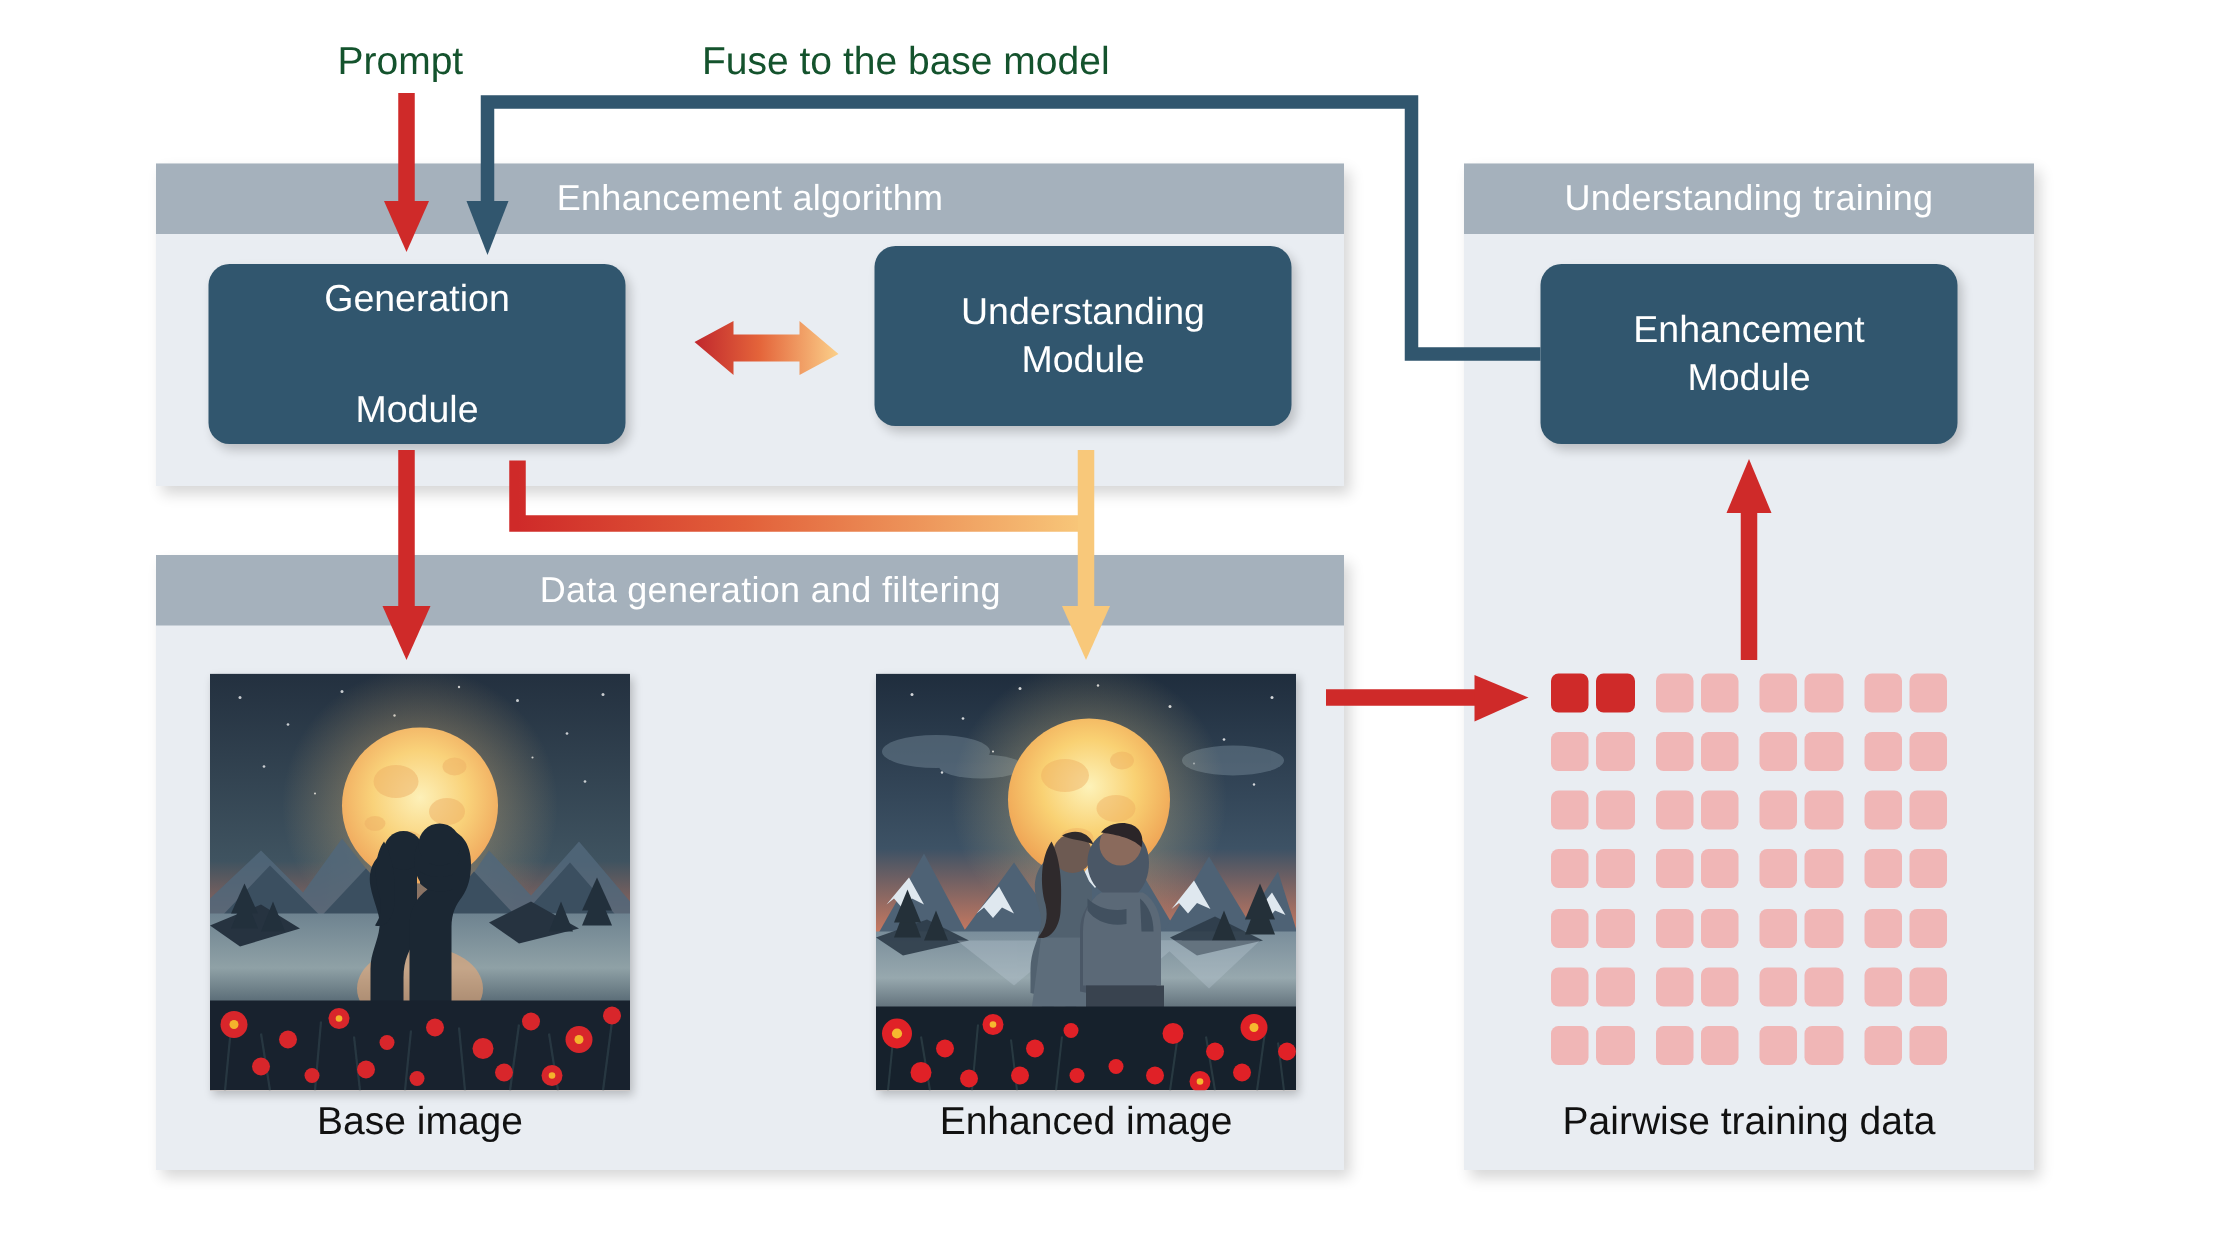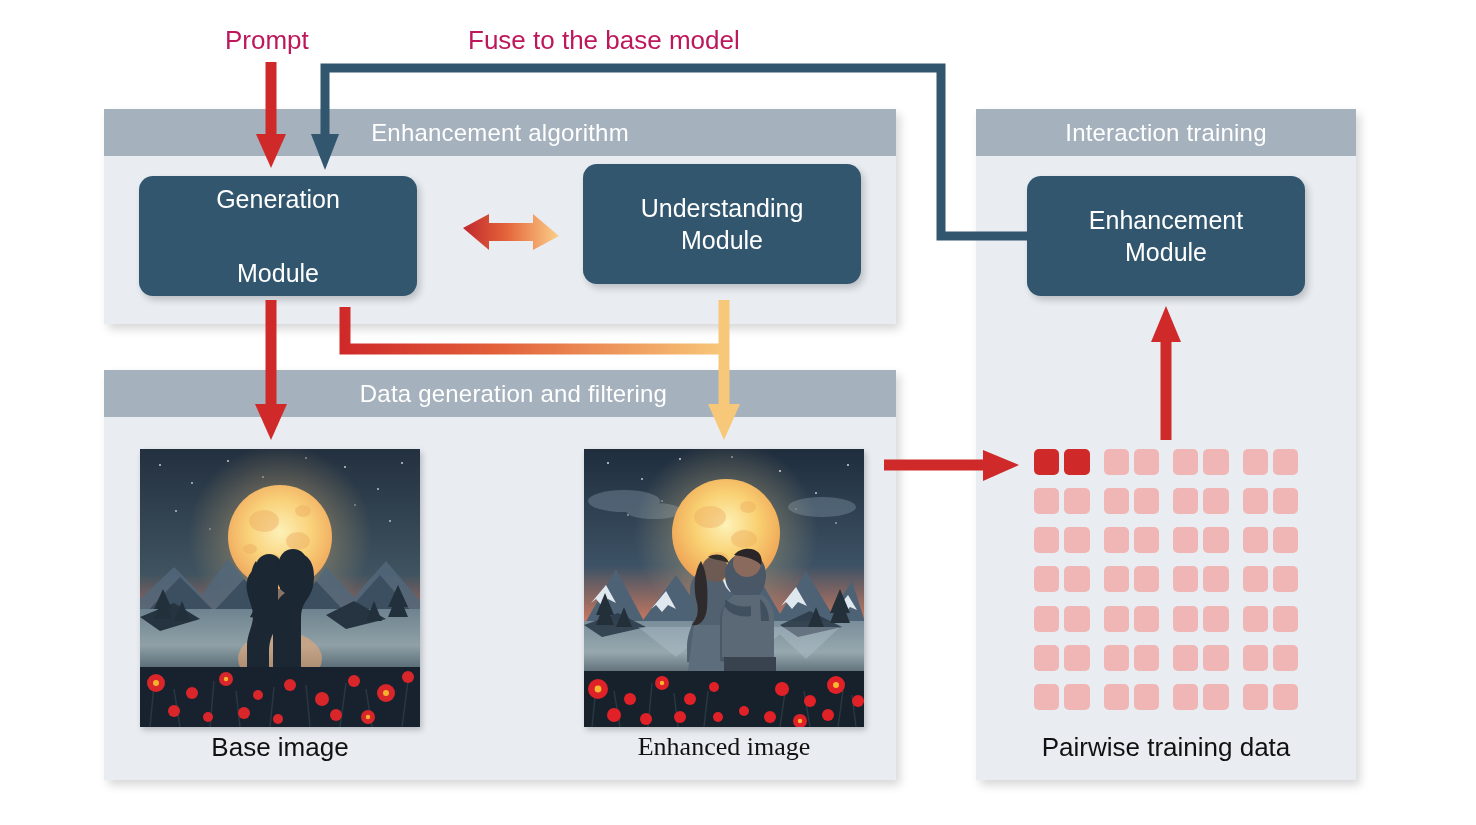--- a/index.html
+++ b/index.html
@@ -47,36 +47,36 @@
     box-shadow:3px 4px 7px rgba(0,0,0,.20);
     text-align:center;
   }
   #module-generation{left:139px;top:176px;width:278px;height:120px;gap:42px;}
   #module-understanding{left:583px;top:164px;width:278px;height:120px;}
   #module-enhancement{left:1027px;top:176px;width:278px;height:120px;}
 
   
   .free-label{
     position:absolute;
-    color:#be185d;
+    color:#14532d;
     font-size:26px;
     white-space:nowrap;
   }
   #label-prompt{left:225px;top:25px;}
   #label-fuse{left:468px;top:25px;}
 
   .caption{
     position:absolute;
     color:#111111;
     font-size:26px;
     text-align:center;
     white-space:nowrap;
   }
   #caption-base{left:140px;top:732px;width:280px;}
-  #caption-enhanced{left:584px;top:732px;width:280px;font-family:Liberation Serif, serif;}
+  #caption-enhanced{left:584px;top:732px;width:280px;}
   #caption-pairwise{left:976px;top:732px;width:380px;}
 
   
   .art-frame{
     position:absolute;
     width:280px;height:278px;
     overflow:hidden;
     box-shadow:2px 3px 6px rgba(0,0,0,.22);
   }
   #art-base{left:140px;top:449px;}
@@ -112,21 +112,21 @@
   </div>
 
   <div class="panel" id="panel-data">
     <div class="panel-header">
       <span>Data generation and filtering</span>
     </div>
   </div>
 
   <div class="panel" id="panel-diff">
     <div class="panel-header">
-      <span>Interaction training</span>
+      <span>Understanding training</span>
     </div>
   </div>
 
   <div class="art-frame" id="art-base">
     <svg viewBox="0 0 280 278" xmlns="http://www.w3.org/2000/svg" aria-hidden="true">
       <defs>
         <linearGradient id="bSky" x1="0" y1="0" x2="0" y2="1">
           <stop offset="0%" stop-color="#23303f"></stop>
           <stop offset="45%" stop-color="#3f5360"></stop>
           <stop offset="70%" stop-color="#e0775a"></stop>

